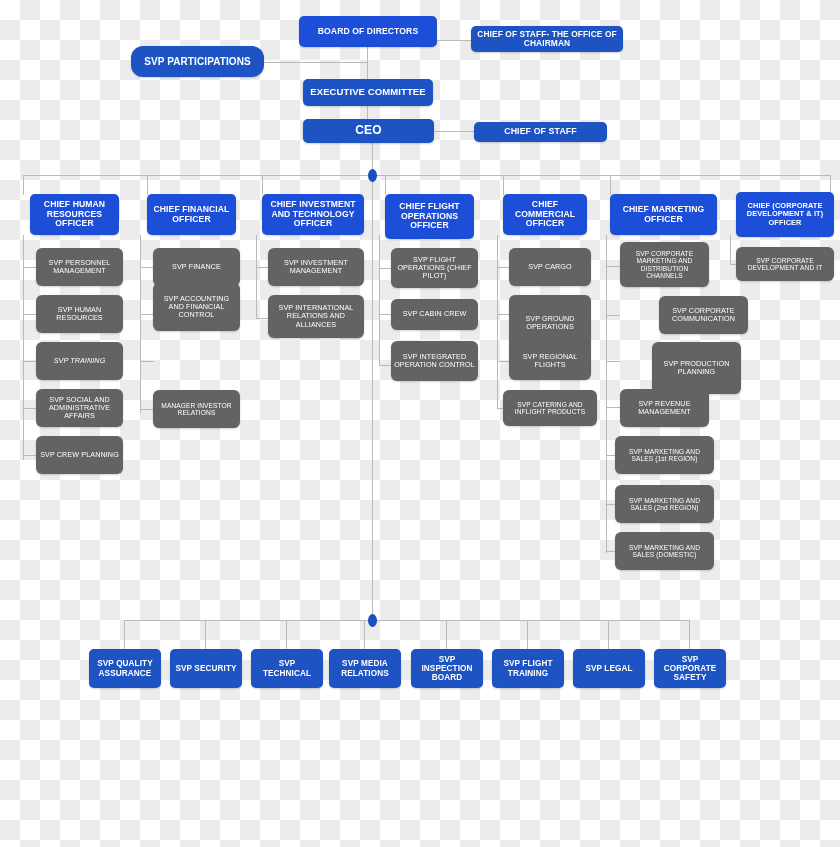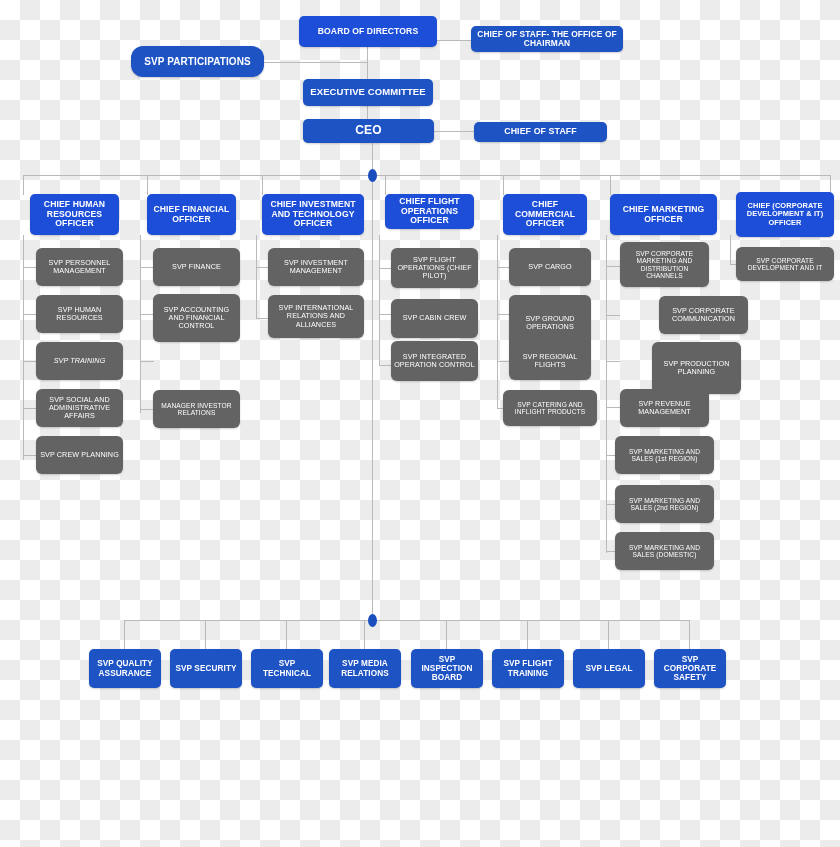--- a/index.html
+++ b/index.html
@@ -134,30 +134,30 @@
 
   <div class="node red" style="left:30px;top:194px;width:89px;height:41px;">CHIEF HUMAN RESOURCES OFFICER</div>
   <div class="node gray" style="left:36px;top:248px;width:87px;height:38px;">SVP PERSONNEL MANAGEMENT</div>
   <div class="node gray" style="left:36px;top:295px;width:87px;height:38px;">SVP HUMAN RESOURCES</div>
   <div class="node gray" style="left:36px;top:342px;width:87px;height:38px;font-style:italic;">SVP TRAINING</div>
   <div class="node gray" style="left:36px;top:389px;width:87px;height:38px;">SVP SOCIAL AND ADMINISTRATIVE AFFAIRS</div>
   <div class="node gray" style="left:36px;top:436px;width:87px;height:38px;">SVP CREW PLANNING</div>
 
   <div class="node red" style="left:147px;top:194px;width:89px;height:41px;">CHIEF FINANCIAL OFFICER</div>
   <div class="node gray" style="left:153px;top:248px;width:87px;height:38px;">SVP FINANCE</div>
-  <div class="node gray" style="left:153px;top:294px;width:87px;height:48px;">SVP ACCOUNTING AND FINANCIAL CONTROL</div>
+  <div class="node gray" style="left:153px;top:283px;width:87px;height:48px;">SVP ACCOUNTING AND FINANCIAL CONTROL</div>
   <div class="node gray tight" style="left:153px;top:390px;width:87px;height:38px;">MANAGER INVESTOR RELATIONS</div>
 
   <div class="node red" style="left:262px;top:194px;width:102px;height:41px;">CHIEF INVESTMENT AND TECHNOLOGY OFFICER</div>
   <div class="node gray" style="left:268px;top:248px;width:96px;height:38px;">SVP INVESTMENT MANAGEMENT</div>
   <div class="node gray" style="left:268px;top:295px;width:96px;height:43px;">SVP INTERNATIONAL RELATIONS AND ALLIANCES</div>
 
-  <div class="node red" style="left:385px;top:194px;width:89px;height:35px;">CHIEF FLIGHT OPERATIONS OFFICER</div>
+  <div class="node red" style="left:385px;top:194px;width:89px;height:45px;">CHIEF FLIGHT OPERATIONS OFFICER</div>
   <div class="node gray" style="left:391px;top:248px;width:87px;height:40px;">SVP FLIGHT OPERATIONS (CHIEF PILOT)</div>
-  <div class="node gray" style="left:391px;top:299px;width:87px;height:39px;">SVP CABIN CREW</div>
+  <div class="node gray" style="left:391px;top:299px;width:87px;height:31px;">SVP CABIN CREW</div>
   <div class="node gray" style="left:391px;top:341px;width:87px;height:40px;">SVP INTEGRATED OPERATION CONTROL</div>
 
   <div class="node red" style="left:503px;top:194px;width:84px;height:41px;">CHIEF COMMERCIAL OFFICER</div>
   <div class="node gray" style="left:509px;top:248px;width:82px;height:38px;">SVP CARGO</div>
   <div class="node gray" style="left:509px;top:295px;width:82px;height:56px;">SVP GROUND OPERATIONS</div>
   <div class="node gray" style="left:509px;top:342px;width:82px;height:38px;">SVP REGIONAL FLIGHTS</div>
   <div class="node gray tight" style="left:503px;top:390px;width:94px;height:36px;">SVP CATERING AND INFLIGHT PRODUCTS</div>
 
   <div class="node red" style="left:610px;top:194px;width:107px;height:41px;">CHIEF MARKETING OFFICER</div>
   <div class="node gray tight" style="left:620px;top:242px;width:89px;height:45px;">SVP CORPORATE MARKETING AND DISTRIBUTION CHANNELS</div>

